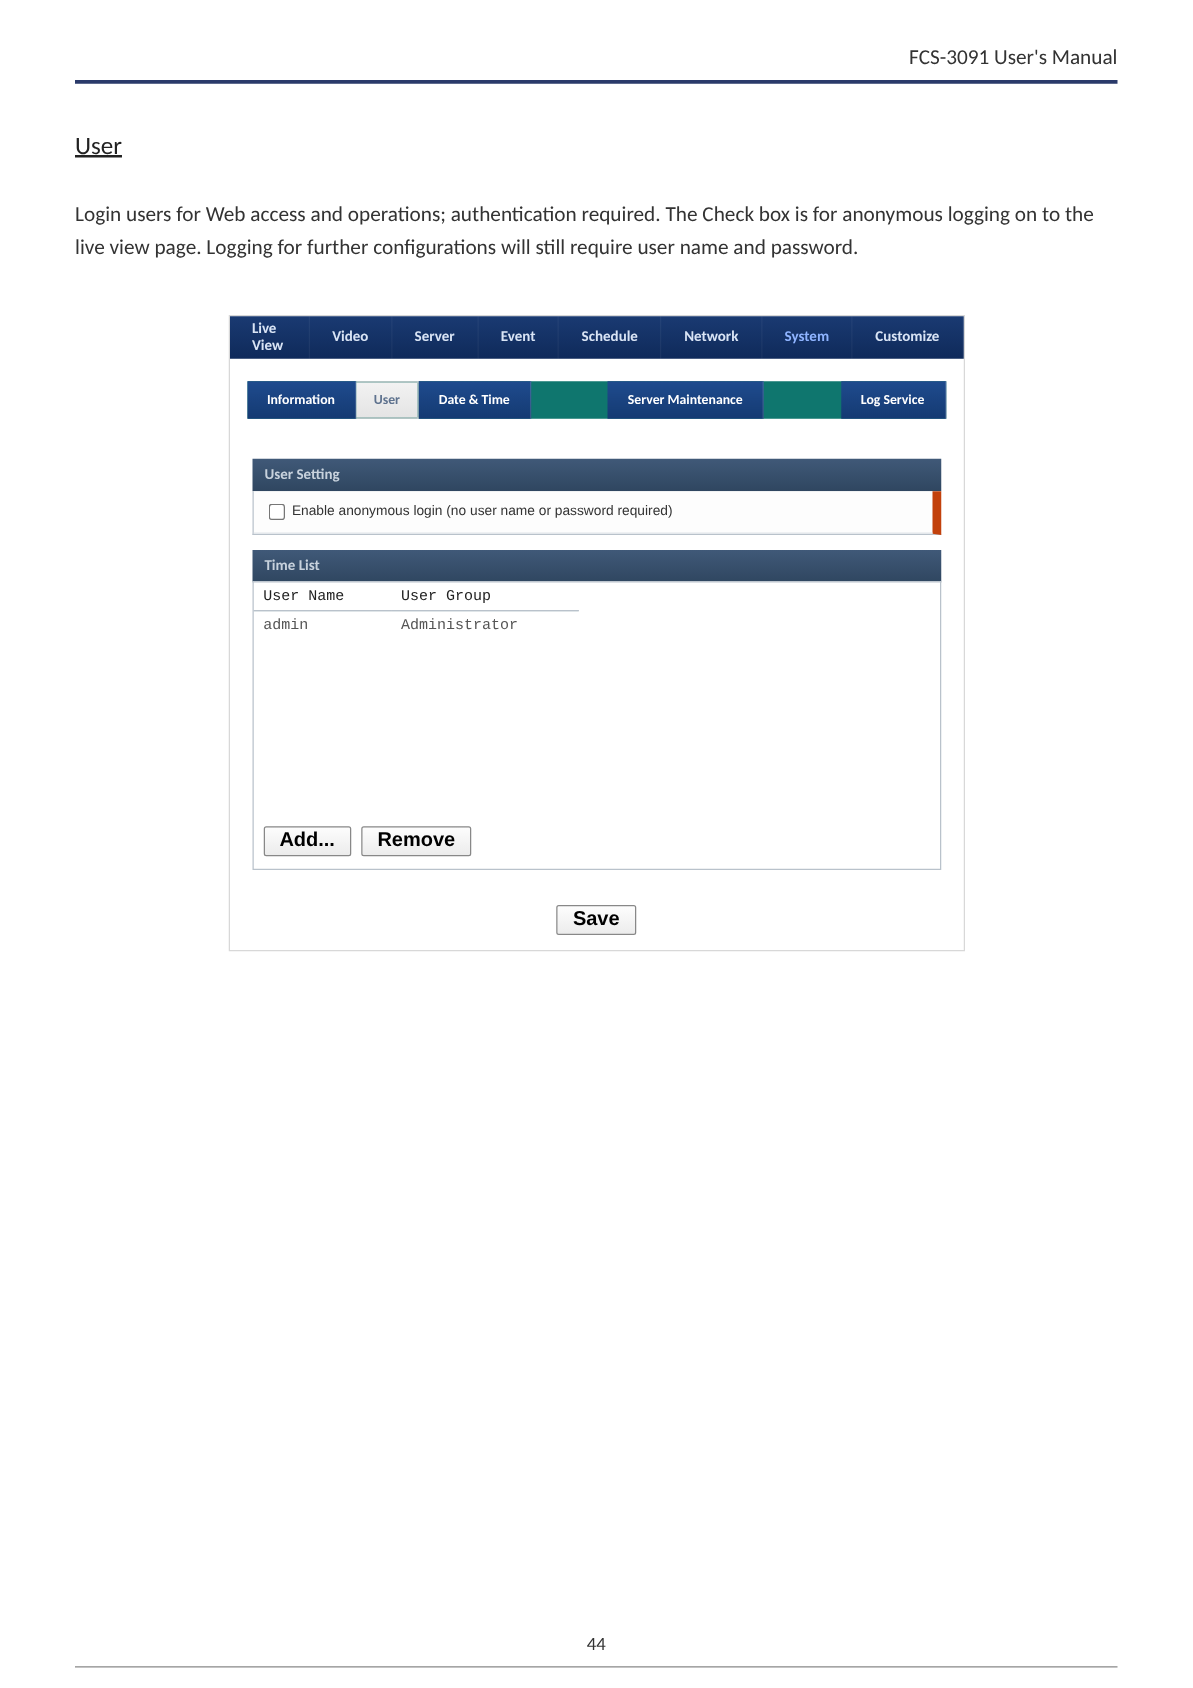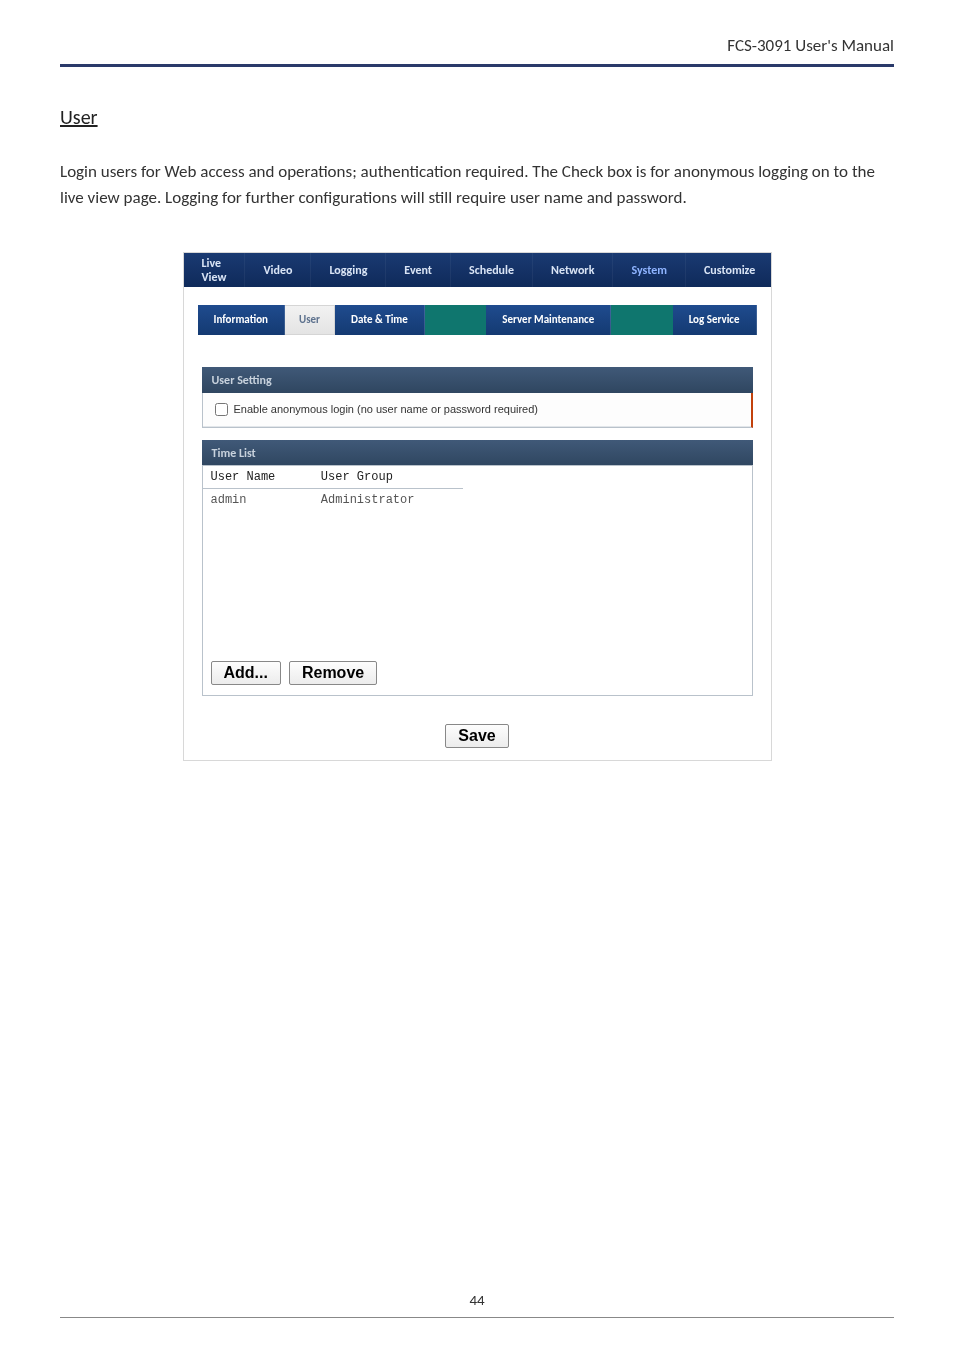--- a/index.html
+++ b/index.html
@@ -94,21 +94,21 @@
   .section-band {
     background: linear-gradient(#405978,#2f4660);
     color: #c8d2dd;
     font-size: 12px;
     font-weight: bold;
     padding: 6px 10px;
     margin-top: 12px;
   }
   .panel-body {
     border-left: 1px solid #b9c2cb;
-    border-right: 2px solid #c2410c;
+    border-right: 7px solid #c2410c;
     border-bottom: 1px solid #b9c2cb;
     background: #fdfdfd;
   }
   .checkbox-row {
     display:flex;
     align-items:center;
     gap:6px;
     padding: 10px 12px;
     font-family: Arial, sans-serif;
     font-size: 11px;
@@ -160,21 +160,21 @@
     border: 1px solid #888;
     border-radius: 2px;
     cursor: pointer;
   }
   .save-row {
     text-align:center;
     padding: 14px 0 12px 0;
   }
   .footer {
     position: absolute;
-    bottom: 32px;
+    bottom: 16px;
     left: 0;
     width: 100%;
     text-align: center;
     font-size: 15px;
     color: #333;
   }
   .footer-line {
     margin: 8px 60px 0 60px;
     border-top: 1px solid #888;
   }
@@ -187,21 +187,21 @@
 
   <div class="section-title">User</div>
 
   <p class="body-text">Login users for Web access and operations; authentication required. The Check box is for anonymous logging on to the live view page. Logging for further configurations will still require user name and password.</p>
 
   <div class="screenshot-wrap">
 
     <div class="topnav">
       <div class="tab">Live View</div>
       <div class="tab">Video</div>
-      <div class="tab">Logging</div>
+      <div class="tab">Server</div>
       <div class="tab">Event</div>
       <div class="tab">Schedule</div>
       <div class="tab">Network</div>
       <div class="tab sel">System</div>
       <div class="tab">Customize</div>
     </div>
 
     <div class="subnav">
       <div class="stab">Information</div>
       <div class="stab light narrow">User</div>

